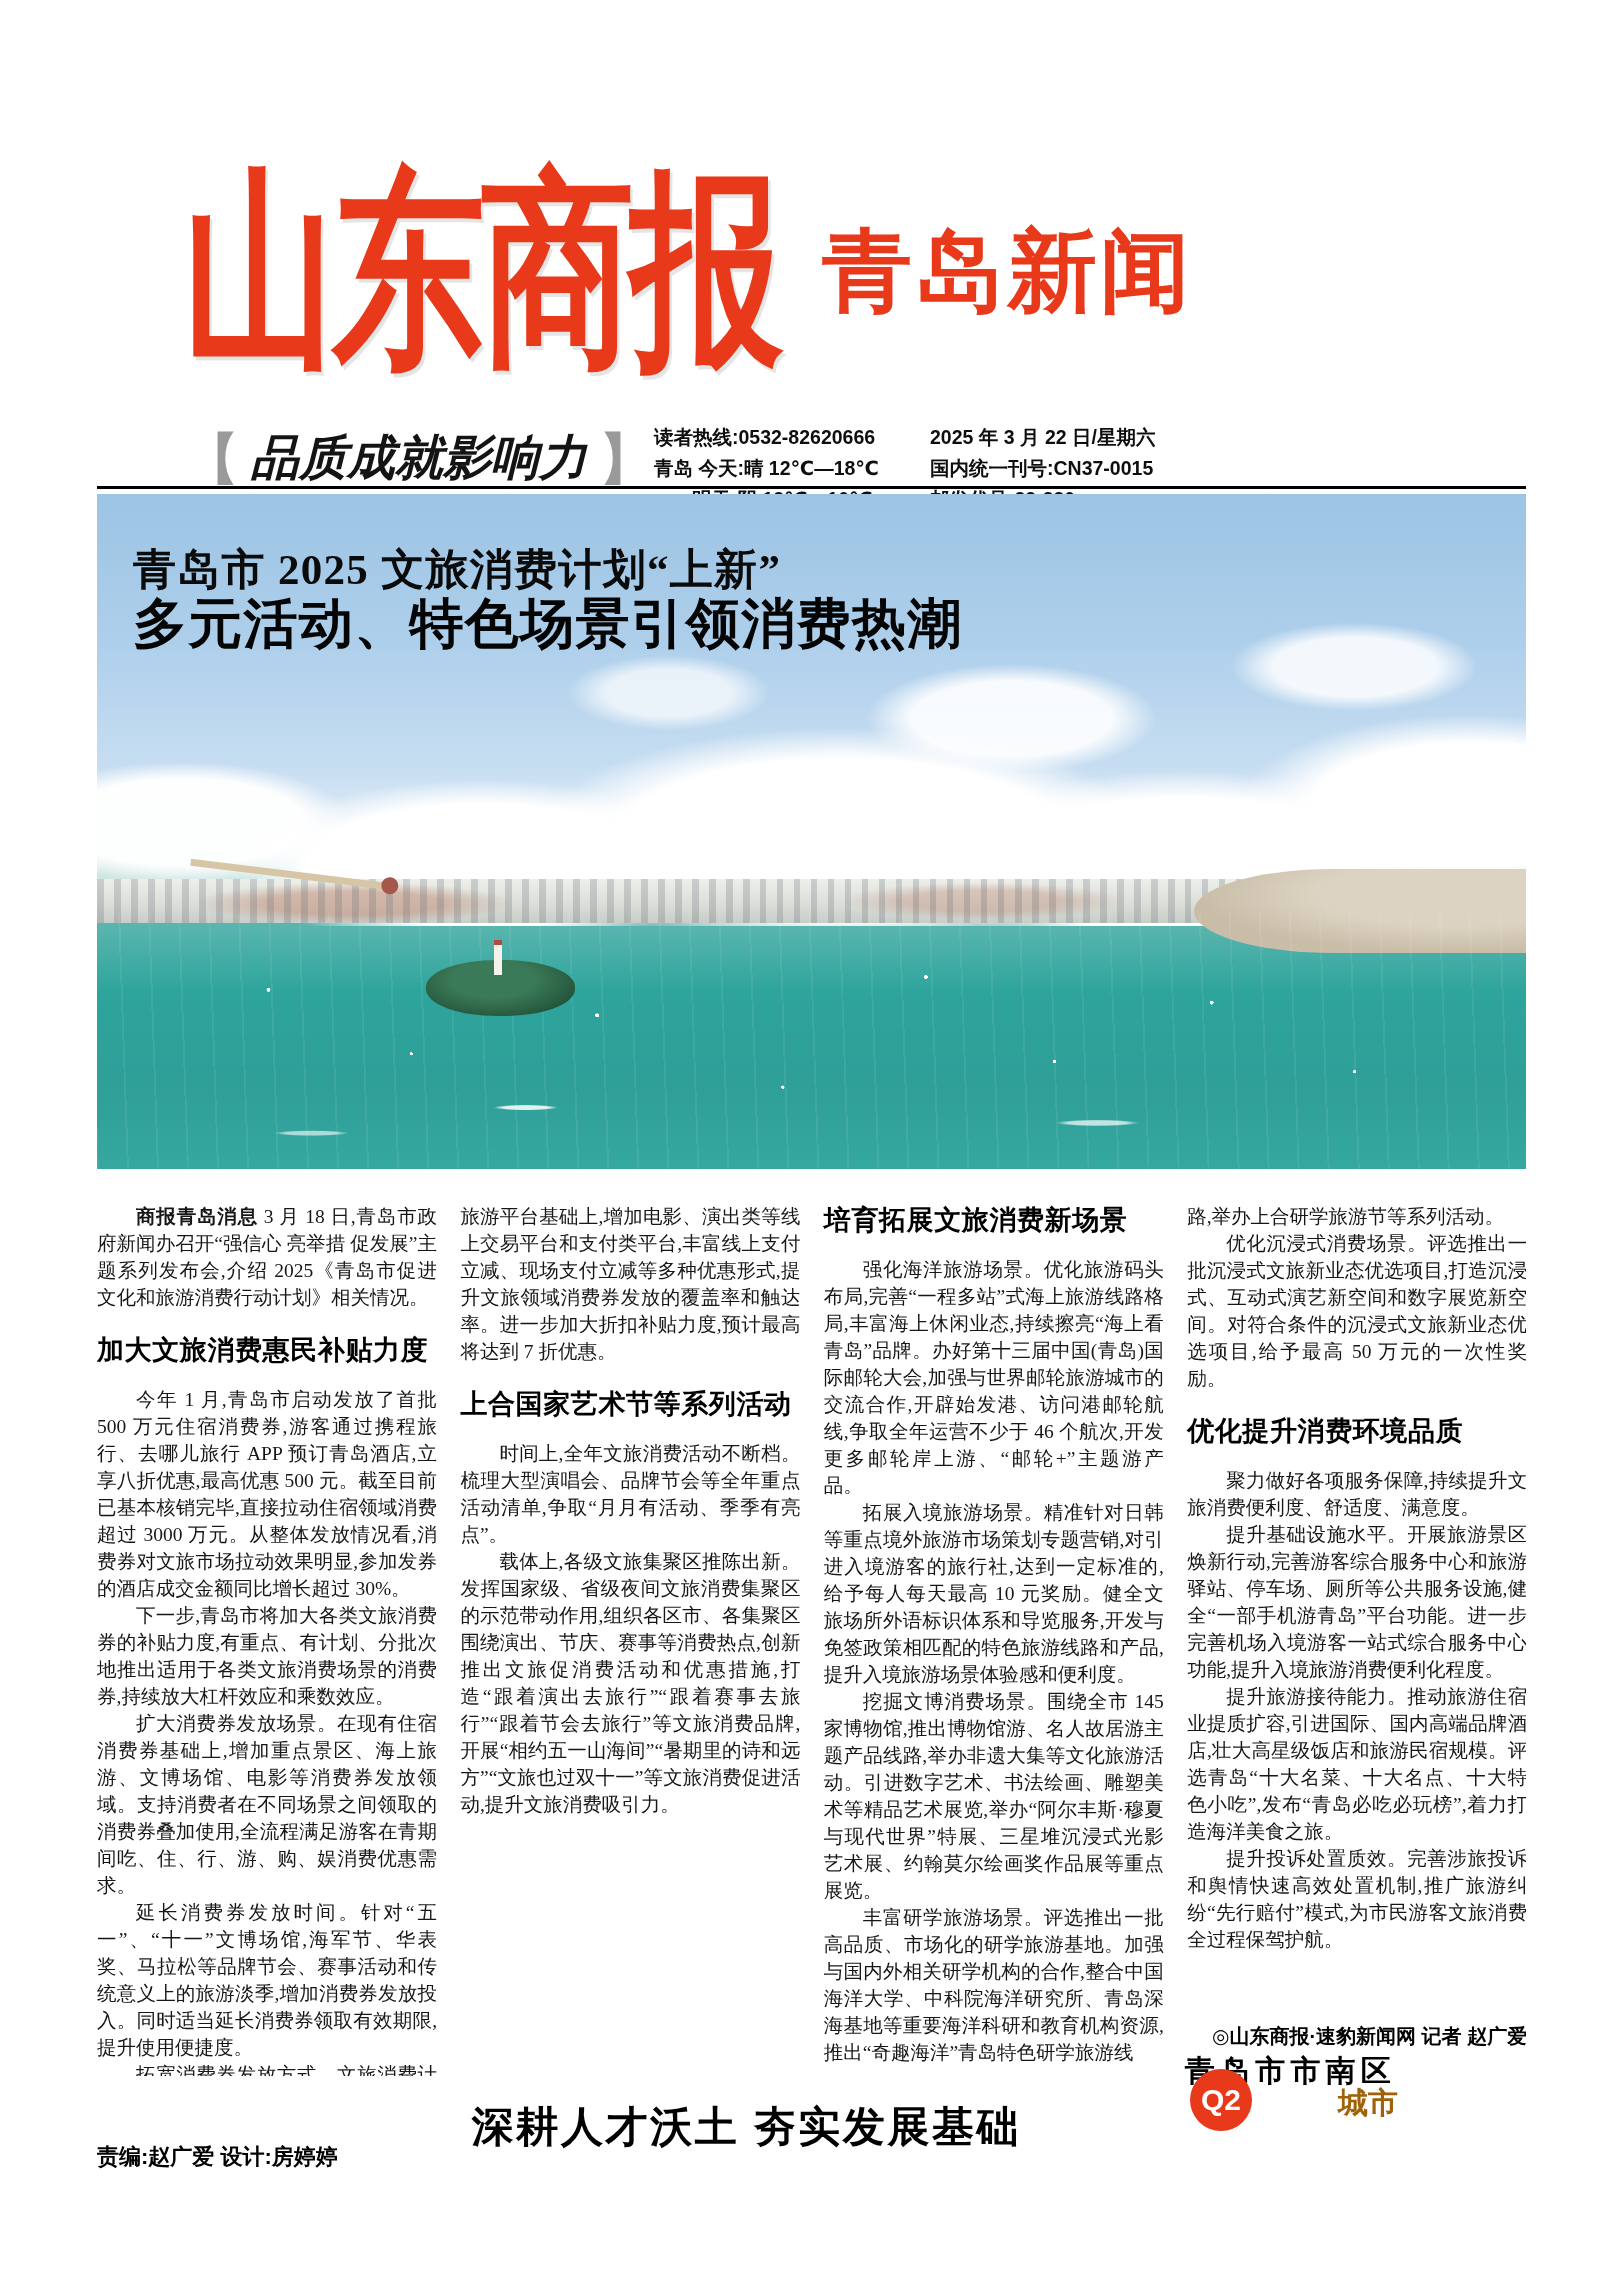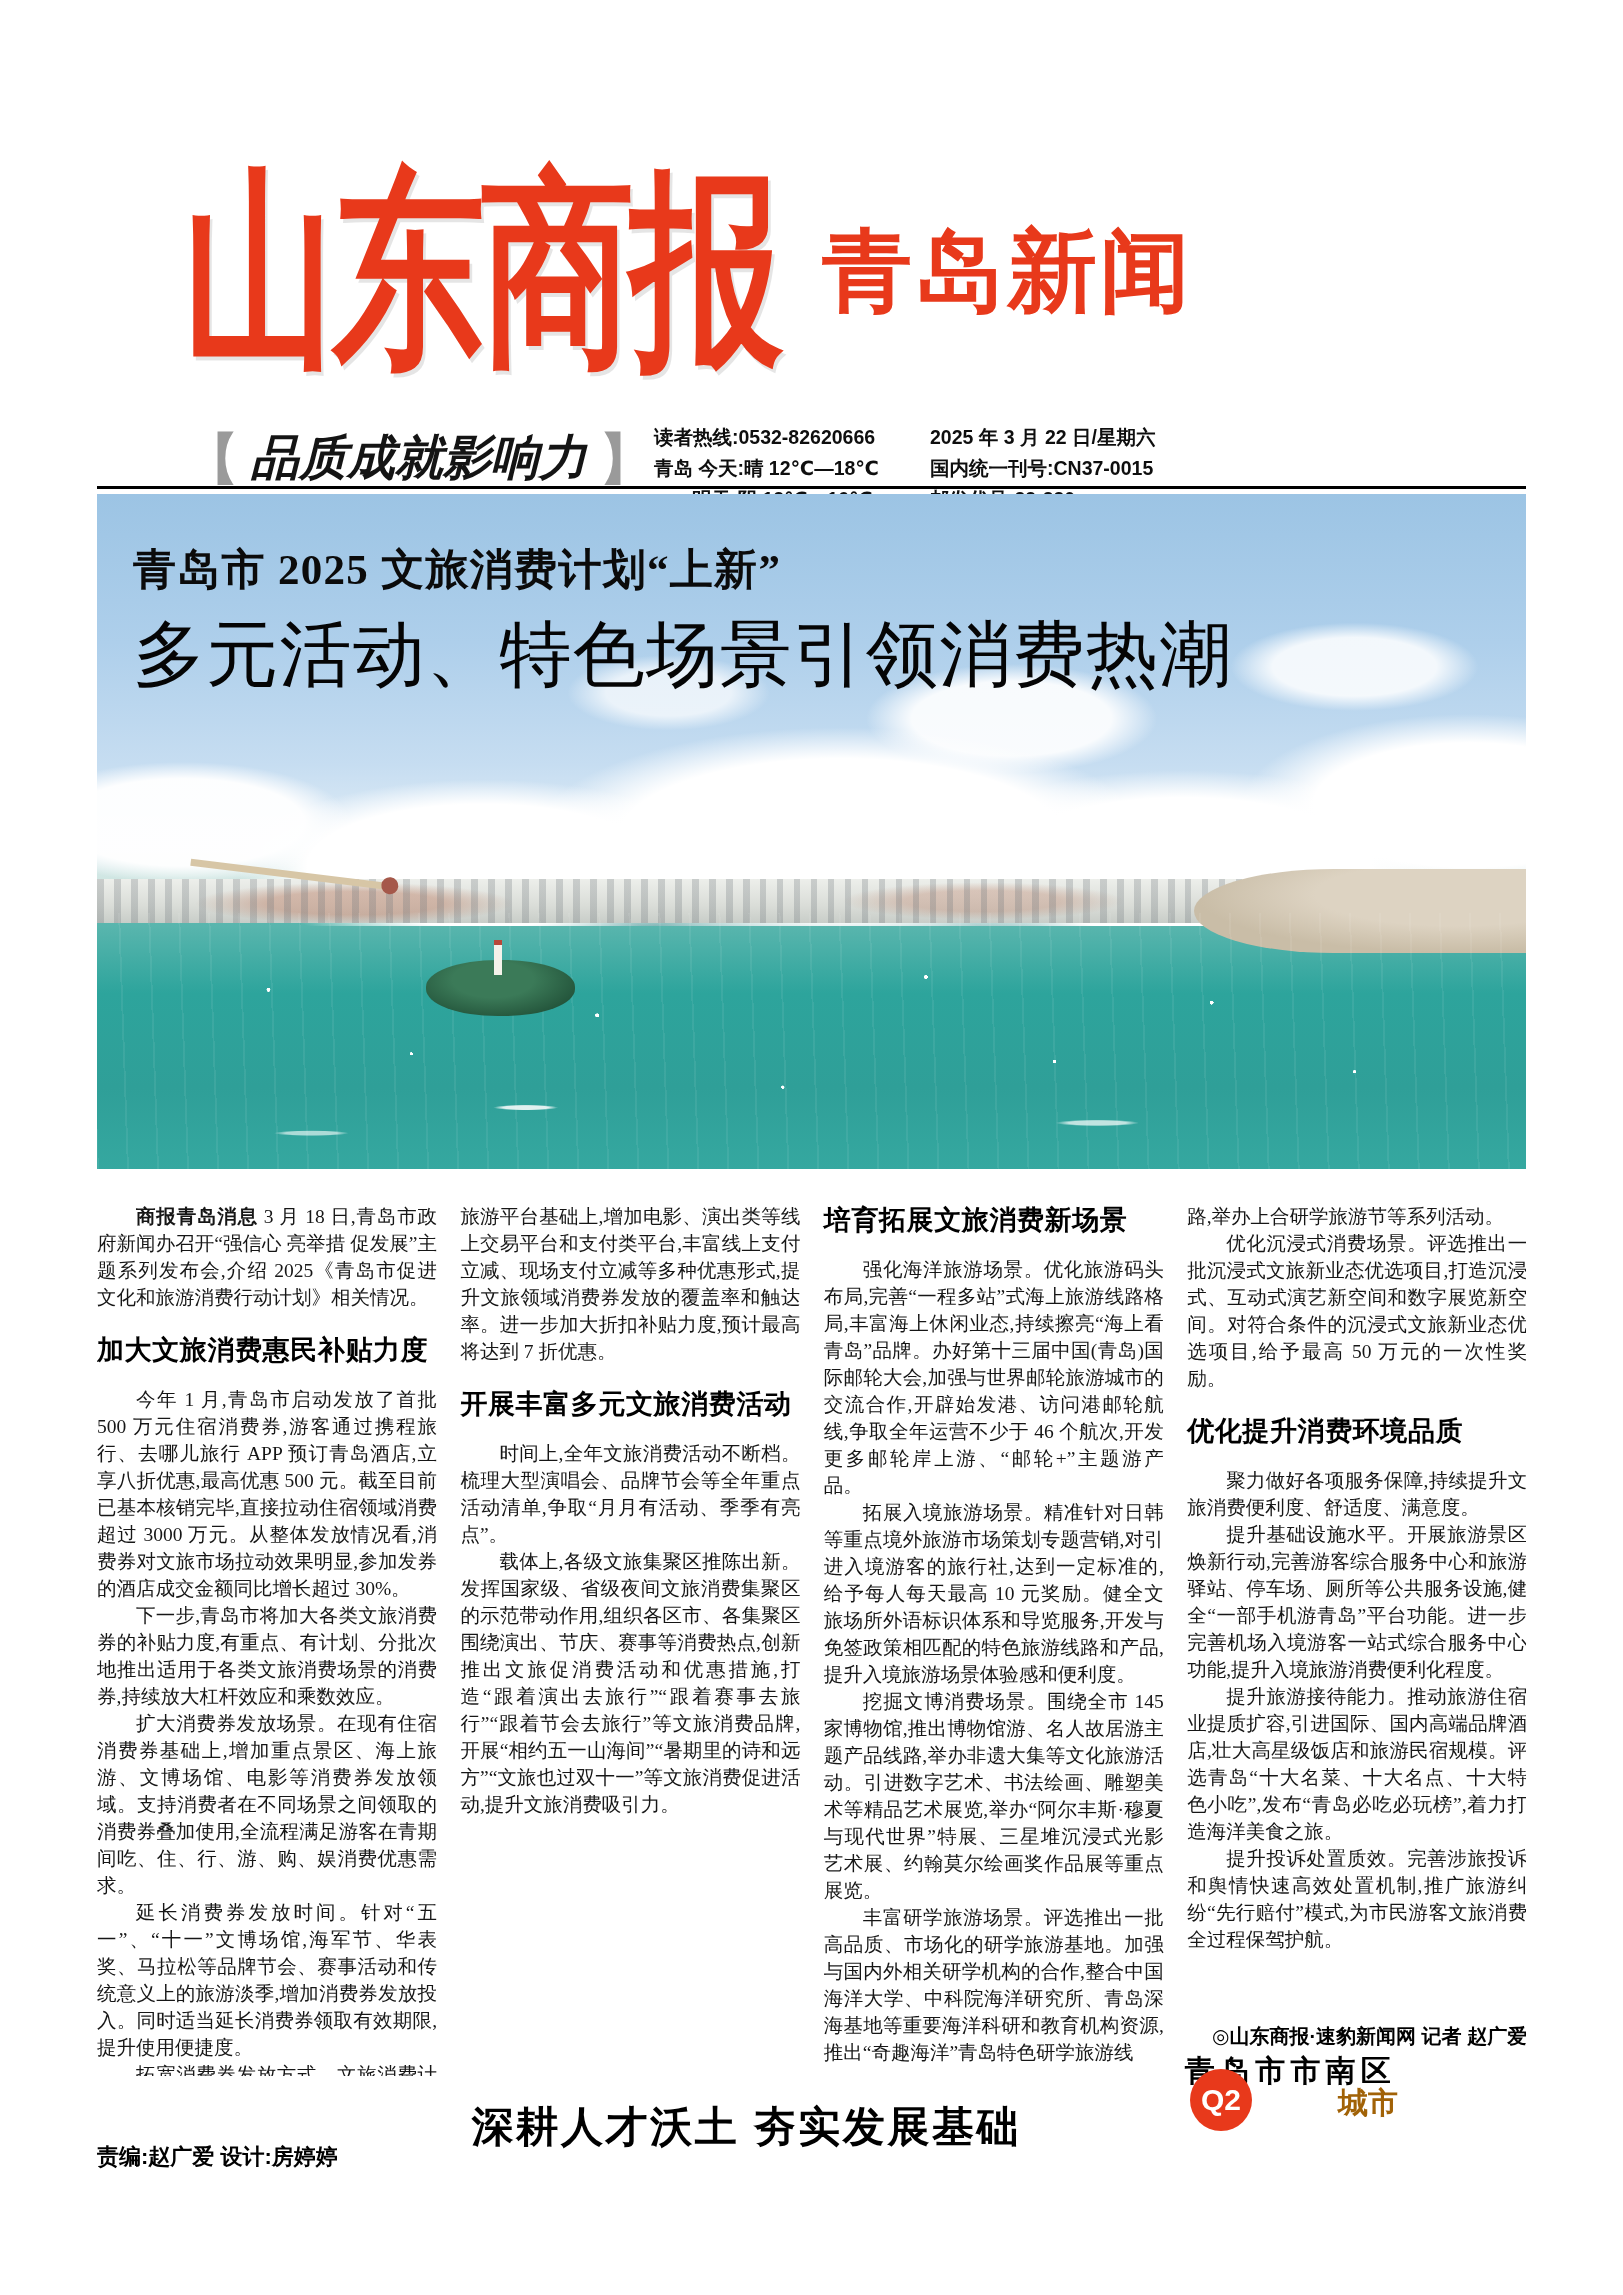--- a/index.html
+++ b/index.html
@@ -68,22 +68,22 @@
     background:radial-gradient(ellipse at 45% 35%, #3b7a58 35%, #225239 80%);}
   .lighthouse{position:absolute;left:68px;top:-19.5px;width:8.4px;height:30px;background:#f4f2ea;
     border-top:5.2px solid #b8483a;}
   .pier{position:absolute;left:6.5%;top:55.8%;width:201px;height:6.5px;background:#d7c6a6;
     transform:rotate(7deg);}
   .pier-pavilion{position:absolute;right:-7.8px;top:-5.8px;width:17px;height:17px;border-radius:50%;
     background:#a5584a;}
   .hero-head{position:absolute;left:36px;top:51px;z-index:5;}
   .kicker{font-family:"Liberation Serif","DejaVu Serif",serif;font-weight:900;
     font-size:43px;line-height:1.15;color:#0b0b0b;letter-spacing:1.3px;white-space:nowrap;}
-  .headline{margin-top:21px;font-family:"Liberation Sans","DejaVu Sans",sans-serif;font-weight:400;
-    font-size:72px;line-height:1.1;color:#050505;letter-spacing:1.3px;white-space:nowrap;}
+  .headline{margin-top:0;font-family:"Liberation Sans","DejaVu Sans",sans-serif;font-weight:700;
+    font-size:54px;line-height:1.1;color:#050505;letter-spacing:1.3px;white-space:nowrap;}
 
   
   .body-cols{position:absolute;left:97px;top:1203px;width:1429px;height:873px;
     display:flex;gap:23.4px;overflow:hidden;}
   .col{width:340px;flex:0 0 340px;}
   .col p{margin:0;font-size:19.5px;line-height:27px;text-align:justify;text-indent:2em;
     font-family:"Liberation Serif","DejaVu Serif",serif;color:#161616;}
   .col p.cont{text-indent:0;}
   .col p b{font-family:"Liberation Sans","DejaVu Sans",sans-serif;font-weight:900;}
   .col h3{margin:23.4px 0 19.5px;font-family:"Liberation Sans","DejaVu Sans",sans-serif;
@@ -156,21 +156,21 @@
       <h3>加大文旅消费惠民补贴力度</h3>
       <p>今年 1 月,青岛市启动发放了首批 500 万元住宿消费券,游客通过携程旅行、去哪儿旅行 APP 预订青岛酒店,立享八折优惠,最高优惠 500 元。截至目前已基本核销完毕,直接拉动住宿领域消费超过 3000 万元。从整体发放情况看,消费券对文旅市场拉动效果明显,参加发券的酒店成交金额同比增长超过 30%。</p>
       <p>下一步,青岛市将加大各类文旅消费券的补贴力度,有重点、有计划、分批次地推出适用于各类文旅消费场景的消费券,持续放大杠杆效应和乘数效应。</p>
       <p>扩大消费券发放场景。在现有住宿消费券基础上,增加重点景区、海上旅游、文博场馆、电影等消费券发放领域。支持消费者在不同场景之间领取的消费券叠加使用,全流程满足游客在青期间吃、住、行、游、购、娱消费优惠需求。</p>
       <p>延长消费券发放时间。针对“五一”、“十一”文博场馆,海军节、华表奖、马拉松等品牌节会、赛事活动和传统意义上的旅游淡季,增加消费券发放投入。同时适当延长消费券领取有效期限,提升使用便捷度。</p>
       <p>拓宽消费券发放方式。文旅消费计划</p>
     </div>
 
     <div class="col">
       <p class="cont">旅游平台基础上,增加电影、演出类等线上交易平台和支付类平台,丰富线上支付立减、现场支付立减等多种优惠形式,提升文旅领域消费券发放的覆盖率和触达率。进一步加大折扣补贴力度,预计最高将达到 7 折优惠。</p>
-      <h3>开展丰富多元文旅消费活动</h3>
+      <h3>上合国家艺术节等系列活动</h3>
       <p>时间上,全年文旅消费活动不断档。梳理大型演唱会、品牌节会等全年重点活动清单,争取“月月有活动、季季有亮点”。</p>
       <p>载体上,各级文旅集聚区推陈出新。发挥国家级、省级夜间文旅消费集聚区的示范带动作用,组织各区市、各集聚区围绕演出、节庆、赛事等消费热点,创新推出文旅促消费活动和优惠措施,打造“跟着演出去旅行”“跟着赛事去旅行”“跟着节会去旅行”等文旅消费品牌,开展“相约五一山海间”“暑期里的诗和远方”“文旅也过双十一”等文旅消费促进活动,提升文旅消费吸引力。</p>
     </div>
 
     <div class="col">
       <h3 class="first">培育拓展文旅消费新场景</h3>
       <p>强化海洋旅游场景。优化旅游码头布局,完善“一程多站”式海上旅游线路格局,丰富海上休闲业态,持续擦亮“海上看青岛”品牌。办好第十三届中国(青岛)国际邮轮大会,加强与世界邮轮旅游城市的交流合作,开辟始发港、访问港邮轮航线,争取全年运营不少于 46 个航次,开发更多邮轮岸上游、“邮轮+”主题游产品。</p>
       <p>拓展入境旅游场景。精准针对日韩等重点境外旅游市场策划专题营销,对引进入境游客的旅行社,达到一定标准的,给予每人每天最高 10 元奖励。健全文旅场所外语标识体系和导览服务,开发与免签政策相匹配的特色旅游线路和产品,提升入境旅游场景体验感和便利度。</p>
       <p>挖掘文博消费场景。围绕全市 145 家博物馆,推出博物馆游、名人故居游主题产品线路,举办非遗大集等文化旅游活动。引进数字艺术、书法绘画、雕塑美术等精品艺术展览,举办“阿尔丰斯·穆夏与现代世界”特展、三星堆沉浸式光影艺术展、约翰莫尔绘画奖作品展等重点展览。</p>
       <p>丰富研学旅游场景。评选推出一批高品质、市场化的研学旅游基地。加强与国内外相关研学机构的合作,整合中国海洋大学、中科院海洋研究所、青岛深海基地等重要海洋科研和教育机构资源,推出“奇趣海洋”青岛特色研学旅游线</p>

